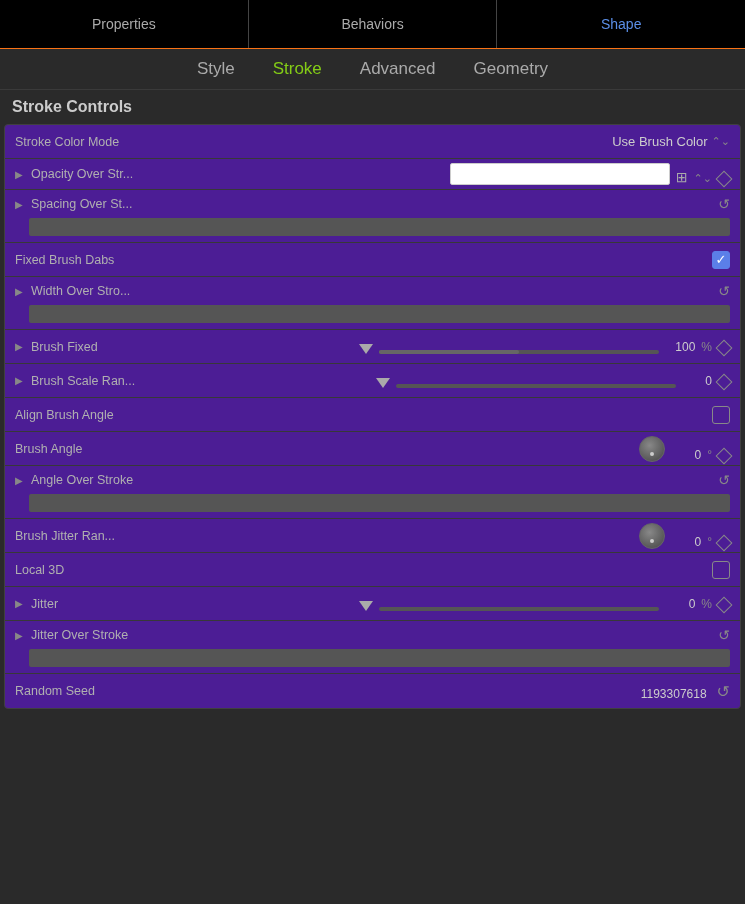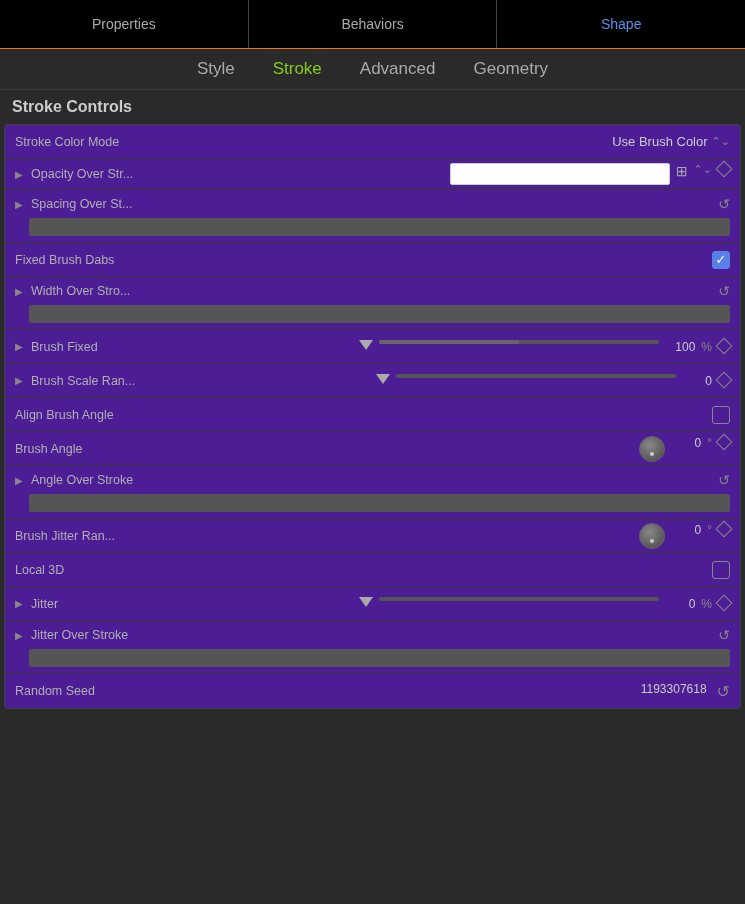--- a/index.html
+++ b/index.html
@@ -87,21 +87,21 @@
     .expand-arrow {
       display: inline-block;
       width: 10px;
       font-size: 10px;
       color: #888;
     }
 
     .row-control {
       flex: 1;
       display: flex;
-      align-items: flex-start;
+      align-items: flex-end;
       justify-content: flex-end;
       gap: 6px;
     }
 
     
     .slider-track {
       flex: 1;
       height: 4px;
       background: #555;
       border-radius: 2px;

